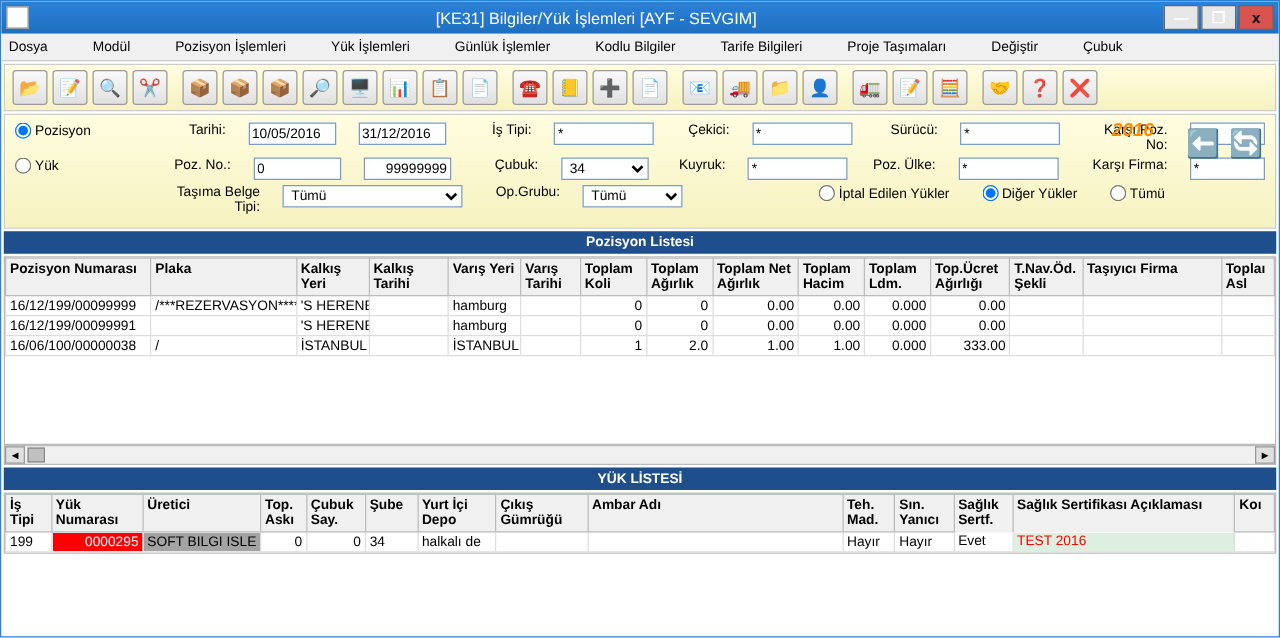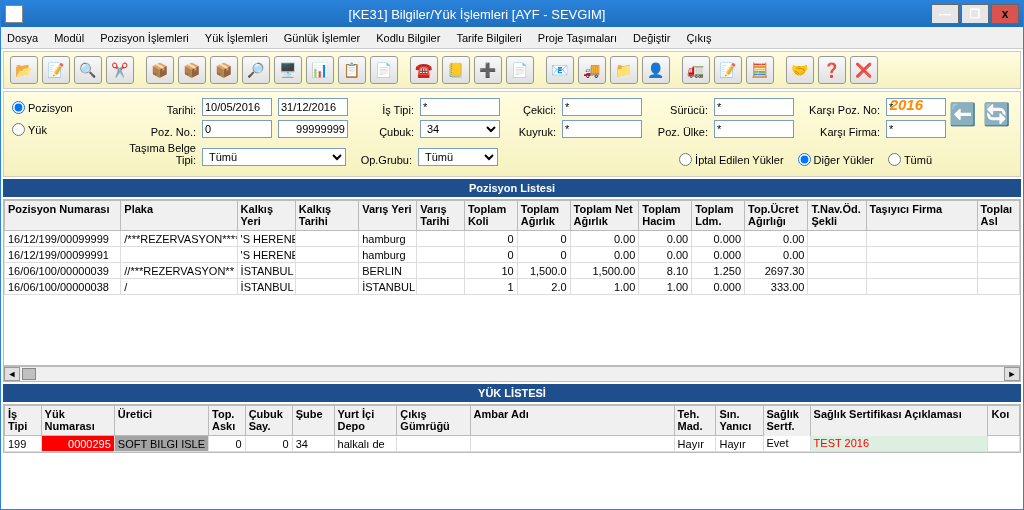--- a/index.html
+++ b/index.html
@@ -3,27 +3,27 @@
 <meta charset="utf-8">
 <style>
 * { box-sizing: border-box; margin: 0; padding: 0; }
 body { font-family: "Segoe UI", Tahoma, sans-serif; font-size: 11px; background: #fff; width: 1024px; height: 510px; overflow: hidden; border: 1px solid #2a82da; }
 .titlebar { background: linear-gradient(#2a82da,#1f6fbf); color: #fff; height: 26px; display: flex; align-items: center; padding: 0 4px; justify-content: space-between; }
 .titlebar .icon-box { width: 18px; height: 18px; background: #fff; border: 1px solid #888; }
 .titlebar .title { flex: 1; text-align: center; font-size: 13px; }
 .titlebar .winbtns { display: flex; gap: 2px; }
 .titlebar .winbtn { width: 28px; height: 20px; background: #e6e6e6; border: 1px solid #666; display: flex; align-items: center; justify-content: center; font-weight: bold; cursor: pointer; font-size: 12px; }
 .titlebar .winbtn.close { background: #d9534f; color: #000; }
-.menubar { background: #f0f0f0; height: 22px; display: flex; align-items: center; padding: 0 6px; gap: 16px; color: #000; border-bottom: 1px solid #ccc; }
+.menubar { background: #f0f0f0; height: 22px; display: flex; align-items: center; padding: 0 6px; gap: 36px; color: #000; border-bottom: 1px solid #ccc; }
 .menubar span { cursor: pointer; }
 .toolbar { background: linear-gradient(#fffde0,#f6f2c0); padding: 4px 6px; display: flex; gap: 4px; border: 1px solid #ccc; margin: 2px; align-items: center; }
 .tbtn { width: 28px; height: 28px; background: linear-gradient(#f9f9f9,#e0e0e0); border: 1px solid #999; border-radius: 3px; display: flex; align-items: center; justify-content: center; cursor: pointer; font-size: 14px; }
 .sep { width: 4px; }
 .filterpanel { background: linear-gradient(#fffde0,#f6f2c0); border: 1px solid #ccc; margin: 2px; padding: 6px 8px; position: relative; }
-.filterrow { display: flex; align-items: flex-end; gap: 6px; margin-bottom: 4px; }
+.filterrow { display: flex; align-items: flex-start; gap: 18px; margin-bottom: 4px; }
 .lbl { text-align: right; width: 88px; }
 .inp { border: 1px solid #7a9cc6; height: 18px; padding: 0 2px; background: #fff; font-size: 11px; }
 .radio { display: inline-flex; align-items: center; gap: 3px; margin-right: 8px; }
 .sectionhdr { background: #1e4e8c; color: #fff; text-align: center; font-weight: bold; height: 18px; line-height: 18px; margin: 2px; font-size: 11px; }
 .grid-wrap { margin: 0 2px; border: 1px solid #bbb; }
 .grid { width: 100%; border-collapse: collapse; font-size: 11px; table-layout: fixed; }
 .grid th { background: #f0f0f0; border: 1px solid #bbb; padding: 2px 3px; font-weight: bold; text-align: left; height: 30px; vertical-align: top; }
 .grid td { border: 1px solid #ddd; padding: 1px 3px; height: 16px; overflow: hidden; white-space: nowrap; }
 .grid tr.sel td { background: #0a2a88; color: #fff; }
 .num { text-align: right; }
@@ -51,21 +51,21 @@
 <div class="menubar">
   <span>Dosya</span>
   <span>Modül</span>
   <span>Pozisyon İşlemleri</span>
   <span>Yük İşlemleri</span>
   <span>Günlük İşlemler</span>
   <span>Kodlu Bilgiler</span>
   <span>Tarife Bilgileri</span>
   <span>Proje Taşımaları</span>
   <span>Değiştir</span>
-  <span>Çıkış</span>
+  <span>Çubuk</span>
 </div>
 
 <div class="toolbar">
   <div class="tbtn">📂</div>
   <div class="tbtn">📝</div>
   <div class="tbtn">🔍</div>
   <div class="tbtn">✂️</div>
   <div class="sep"></div>
   <div class="tbtn">📦</div>
   <div class="tbtn">📦</div>
@@ -225,37 +225,20 @@
           <td>'S HERENE</td>
           <td></td>
           <td>hamburg</td>
           <td></td>
           <td class="num">0</td>
           <td class="num">0</td>
           <td class="num">0.00</td>
           <td class="num">0.00</td>
           <td class="num">0.000</td>
           <td class="num">0.00</td>
-          <td></td>
-          <td></td>
-          <td></td>
-        </tr>
-        <tr>
-          <td>16/06/100/00000039</td>
-          <td>//***REZERVASYON**</td>
-          <td>İSTANBUL</td>
-          <td></td>
-          <td>BERLIN</td>
-          <td></td>
-          <td class="num">10</td>
-          <td class="num">1,500.0</td>
-          <td class="num">1,500.00</td>
-          <td class="num">8.10</td>
-          <td class="num">1.250</td>
-          <td class="num">2697.30</td>
           <td></td>
           <td></td>
           <td></td>
         </tr>
         <tr>
           <td>16/06/100/00000038</td>
           <td>/</td>
           <td>İSTANBUL</td>
           <td></td>
           <td>İSTANBUL</td>

